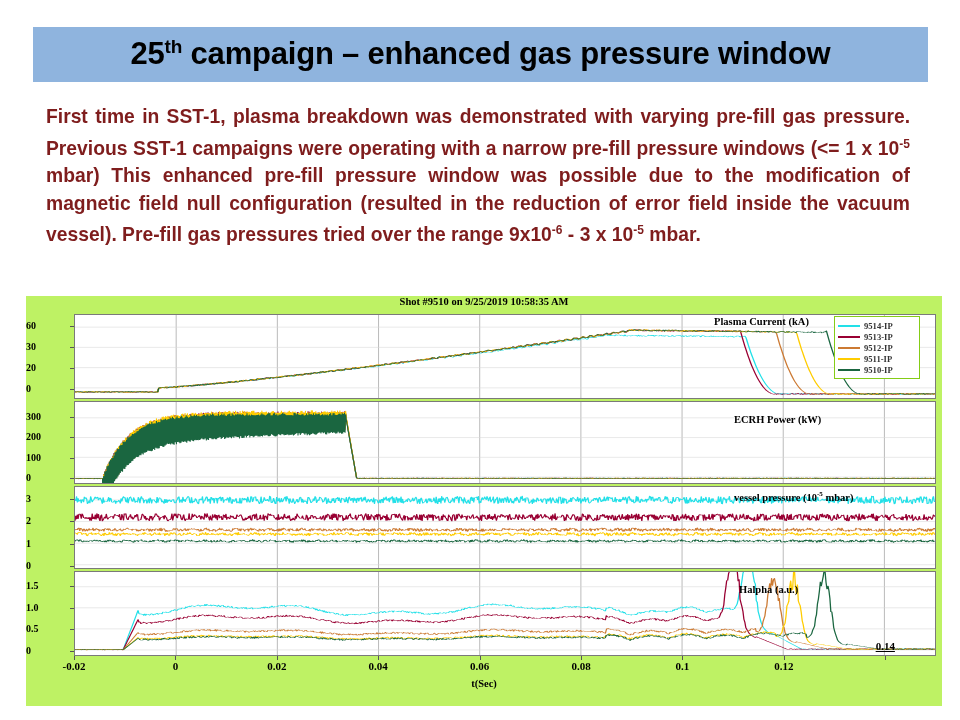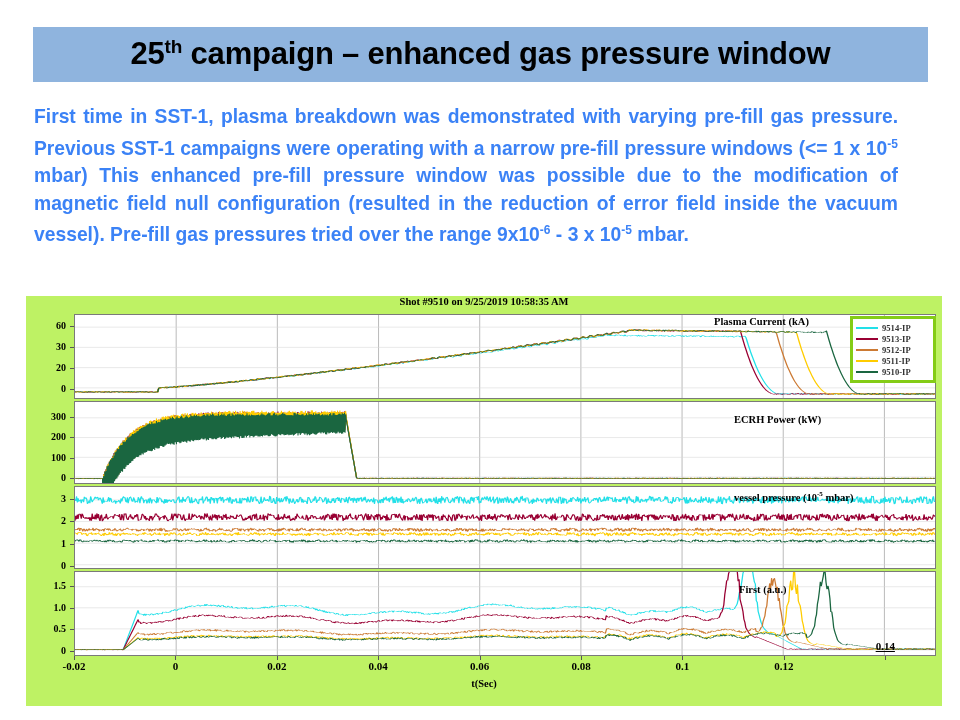--- a/index.html
+++ b/index.html
@@ -17,22 +17,22 @@
     background:#8FB4DE;display:flex;align-items:center;justify-content:center;
   }
   #title-text{
     font-size:31px;font-weight:bold;color:#000;letter-spacing:-0.2px;
     font-family:"Liberation Sans", sans-serif;white-space:nowrap;
   }
   #title-text sup{font-size:19px;vertical-align:super;}
 
   
   #body-text{
-    position:absolute;left:34px;top:103px;width:864px;
-    font-size:19.3px;font-weight:bold;color:#3b82f6;line-height:27.5px;
+    position:absolute;left:46px;top:103px;width:864px;
+    font-size:19.3px;font-weight:bold;color:#7f1d1d;line-height:27.5px;
     text-align:justify;text-justify:inter-word;
   }
   #body-text sup{font-size:12px;vertical-align:super;font-weight:bold;}
 
   
   #figure{
     position:absolute;left:26px;top:296px;width:916px;height:410px;
     background:#bef264;
   }
   #fig-title{
@@ -43,35 +43,35 @@
     position:absolute;left:48px;box-sizing:border-box;
     border:1px solid #7a7a7a;background:#fff;overflow:hidden;
   }
   .panel svg{display:block;width:100%;height:100%;}
   .panel-label{
     position:absolute;font-family:"Liberation Serif", serif;
     font-size:10.5px;font-weight:bold;color:#000;white-space:nowrap;
   }
   .panel-label sup{font-size:7px;vertical-align:super;}
   .ytick{
-    position:absolute;text-align:right;width:40px;
+    position:absolute;text-align:left;width:40px;
     font-family:"Liberation Serif", serif;font-size:10px;font-weight:bold;color:#000;
   }
   .xtick{
     position:absolute;text-align:center;width:60px;
     font-family:"Liberation Serif", serif;font-size:11px;font-weight:bold;color:#000;
   }
   #xlabel{
     position:absolute;width:916px;left:0;text-align:center;
     font-family:"Liberation Serif", serif;font-size:10.5px;font-weight:bold;color:#000;
   }
   
   #legend{
-    position:absolute;right:6px;top:20px;width:86px;
-    border:3px solid #84cc16;background:#fff;padding:3px 3px;
+    position:absolute;right:22px;top:20px;width:86px;
+    border:1px solid #84cc16;background:#fff;padding:3px 3px;
     box-sizing:border-box;z-index:12;
   }
   .legend-row{display:flex;align-items:center;height:11px;}
   .legend-swatch{width:22px;height:0;border-top:2px solid #000;margin-right:4px;}
   .legend-text{
     font-family:"Liberation Serif", serif;font-size:8.6px;font-weight:bold;color:#333;
     white-space:nowrap;
   }
 </style>
 </head>
@@ -248,16 +248,16 @@
         <div class="xtick" style="left: 626.471px; top: 364px;">0.1</div>
         <div style="position: absolute; left: 656.471px; top: 360px; width: 0px; height: 4px; border-left: 1px solid rgb(85, 85, 85);"></div>
         <div class="xtick" style="left: 727.882px; top: 364px;">0.12</div>
         <div style="position: absolute; left: 757.882px; top: 360px; width: 0px; height: 4px; border-left: 1px solid rgb(85, 85, 85);"></div>
         <div class="xtick" style="left: 829.294px; top: 344px; text-decoration: underline;">0.14</div>
         <div style="position: absolute; left: 859.294px; top: 360px; width: 0px; height: 4px; border-left: 1px solid rgb(85, 85, 85);"></div>
       </div>
   <div class="panel-label" style="left: 688px; top: 20px;">Plasma Current (kA)</div>
       <div class="panel-label" style="left: 708px; top: 118px;">ECRH Power (kW)</div>
       <div class="panel-label" style="left: 708px; top: 194px;"><span>vessel pressure (10</span><sup>-5</sup><span> mbar)</span></div>
-      <div class="panel-label" style="left: 713px; top: 288px;">First (a.u.)</div>
+      <div class="panel-label" style="left: 713px; top: 288px;">Halpha (a.u.)</div>
     </div>
 
 </div>
 
 </body></html>

